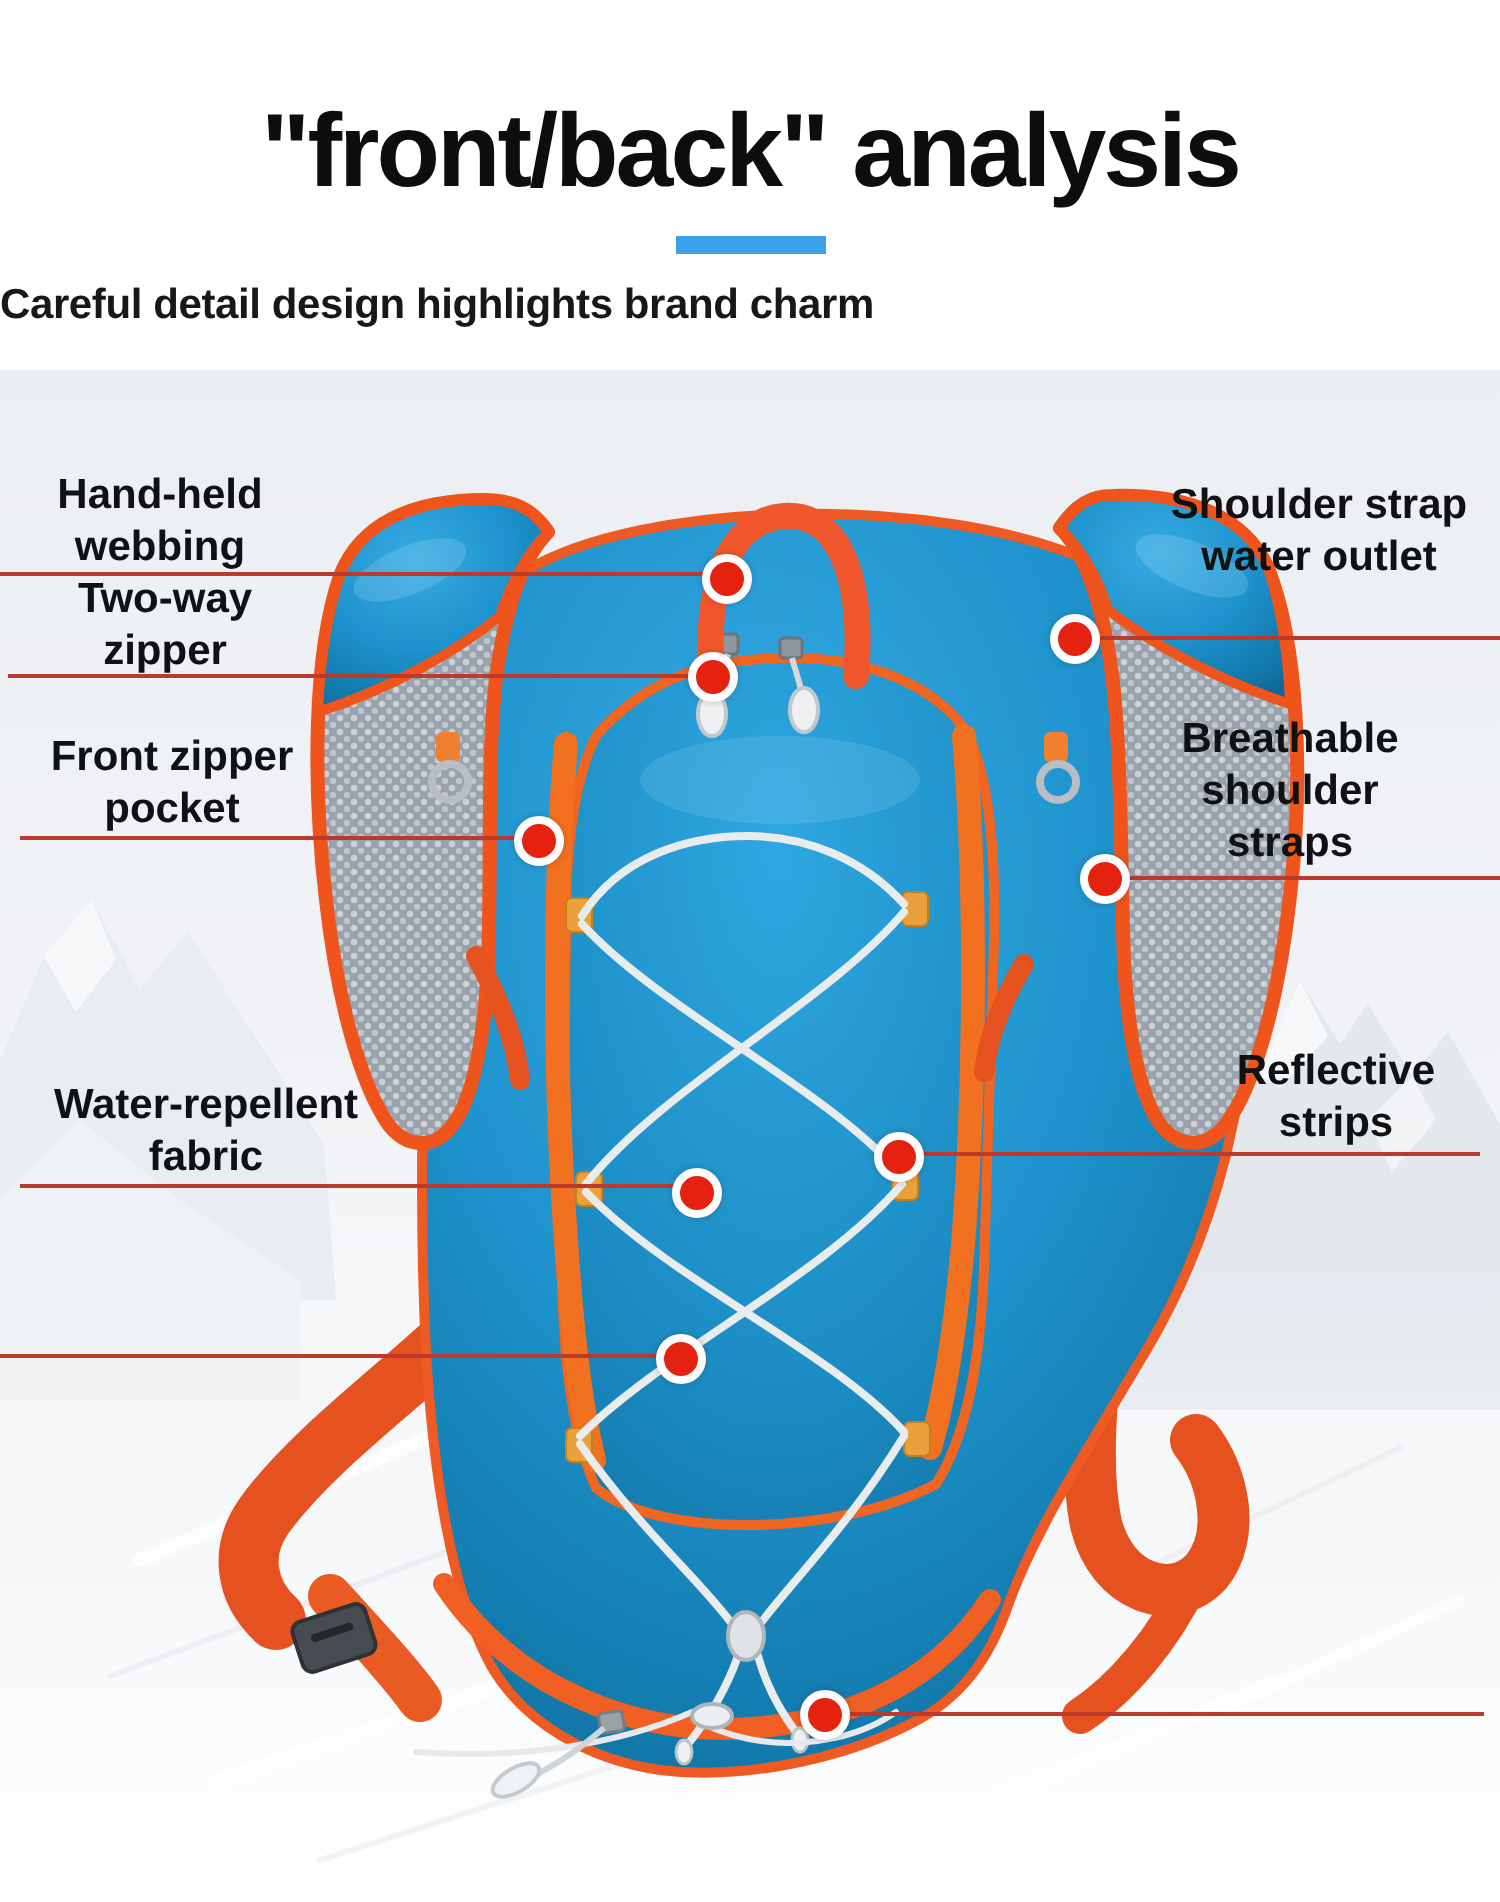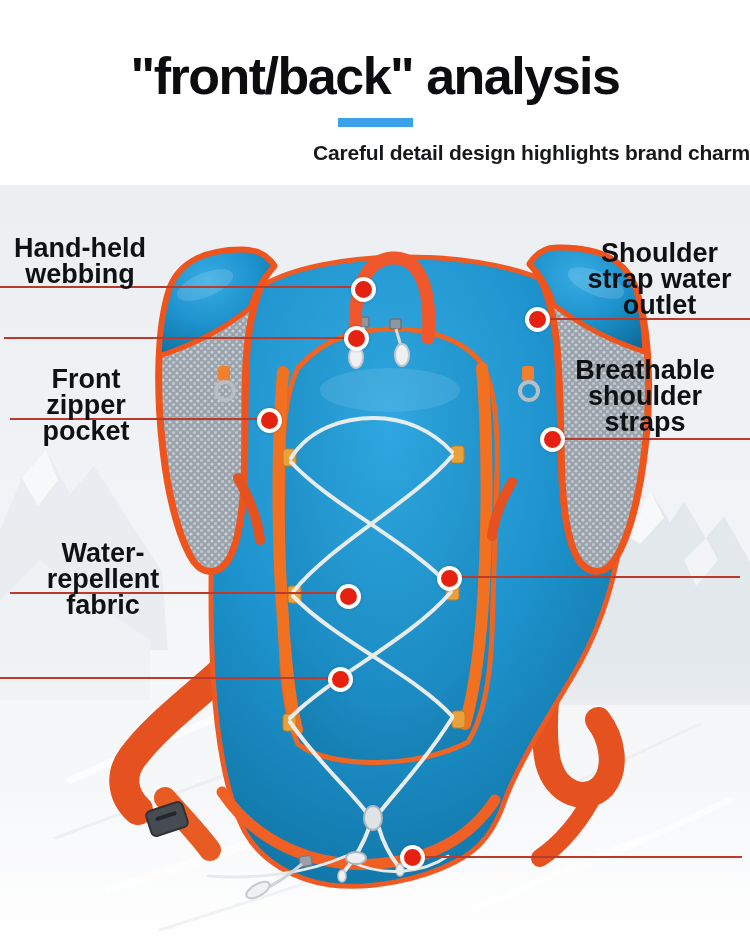--- a/index.html
+++ b/index.html
@@ -1,25 +1,25 @@
 <!DOCTYPE html>
 <html><head>
 <meta charset="utf-8">
 <style>
   html,body{margin:0;padding:0;background:#fff;}
   .page{position:relative;width:750px;height:951px;overflow:hidden;background:#ffffff;
         font-family:"Liberation Sans",sans-serif;}
   .page-title{position:absolute;top:46px;left:0;width:750px;text-align:center;
               font-size:52px;font-weight:bold;color:#0d0d0f;letter-spacing:-1.5px;white-space:nowrap;}
   .title-underline{position:absolute;left:338px;top:118px;width:75px;height:9px;background:#3ba1e8;}
-  .page-subtitle{position:absolute;top:141px;left:0;width:750px;text-align:right;
+  .page-subtitle{position:absolute;top:141px;left:0;width:750px;text-align:left;
                  font-size:21px;font-weight:bold;color:#17181a;letter-spacing:-0.2px;}
   .scene{position:absolute;left:0;top:0;width:750px;height:951px;}
   .scene svg{position:absolute;left:0;top:0;}
-  .ann-label{position:absolute;font-size:27px;font-weight:bold;color:#101113;
+  .ann-label{position:absolute;font-size:21px;font-weight:bold;color:#101113;
              text-align:center;line-height:26px;}
   .ann-line{position:absolute;height:2px;background:#bc3a2b;}
   .dot{position:absolute;width:17px;height:17px;border-radius:50%;
        background:#e4220f;border:4px solid #ffffff;box-shadow:0 0 3px rgba(60,20,10,.25);}
 </style>
 </head>
 <body>
 
 <div class="page">
 
@@ -193,19 +193,21 @@
     <div class="dot" style="left:344px;top:326px"></div>
     <div class="dot" style="left:257px;top:408px"></div>
     <div class="dot" style="left:525px;top:307px"></div>
     <div class="dot" style="left:540px;top:427px"></div>
     <div class="dot" style="left:336px;top:584px"></div>
     <div class="dot" style="left:437px;top:566px"></div>
     <div class="dot" style="left:328px;top:667px"></div>
     <div class="dot" style="left:400px;top:845px"></div>
 
     <div class="ann-label" style="left:10px;top:235px;width:140px">Hand-held webbing</div>
+    <div class="ann-label" style="left:15px;top:287px;width:135px">Two-way zipper</div>
     <div class="ann-label" style="left:12px;top:366px;width:148px">Front zipper pocket</div>
     <div class="ann-label" style="left:19px;top:540px;width:168px">Water-repellent fabric</div>
     <div class="ann-label" style="left:582px;top:240px;width:155px">Shoulder strap water outlet</div>
     <div class="ann-label" style="left:571px;top:357px;width:148px">Breathable shoulder straps</div>
+    <div class="ann-label" style="left:597px;top:523px;width:142px">Reflective strips</div>
 
   </div>
 </div>
 
 </body></html>

